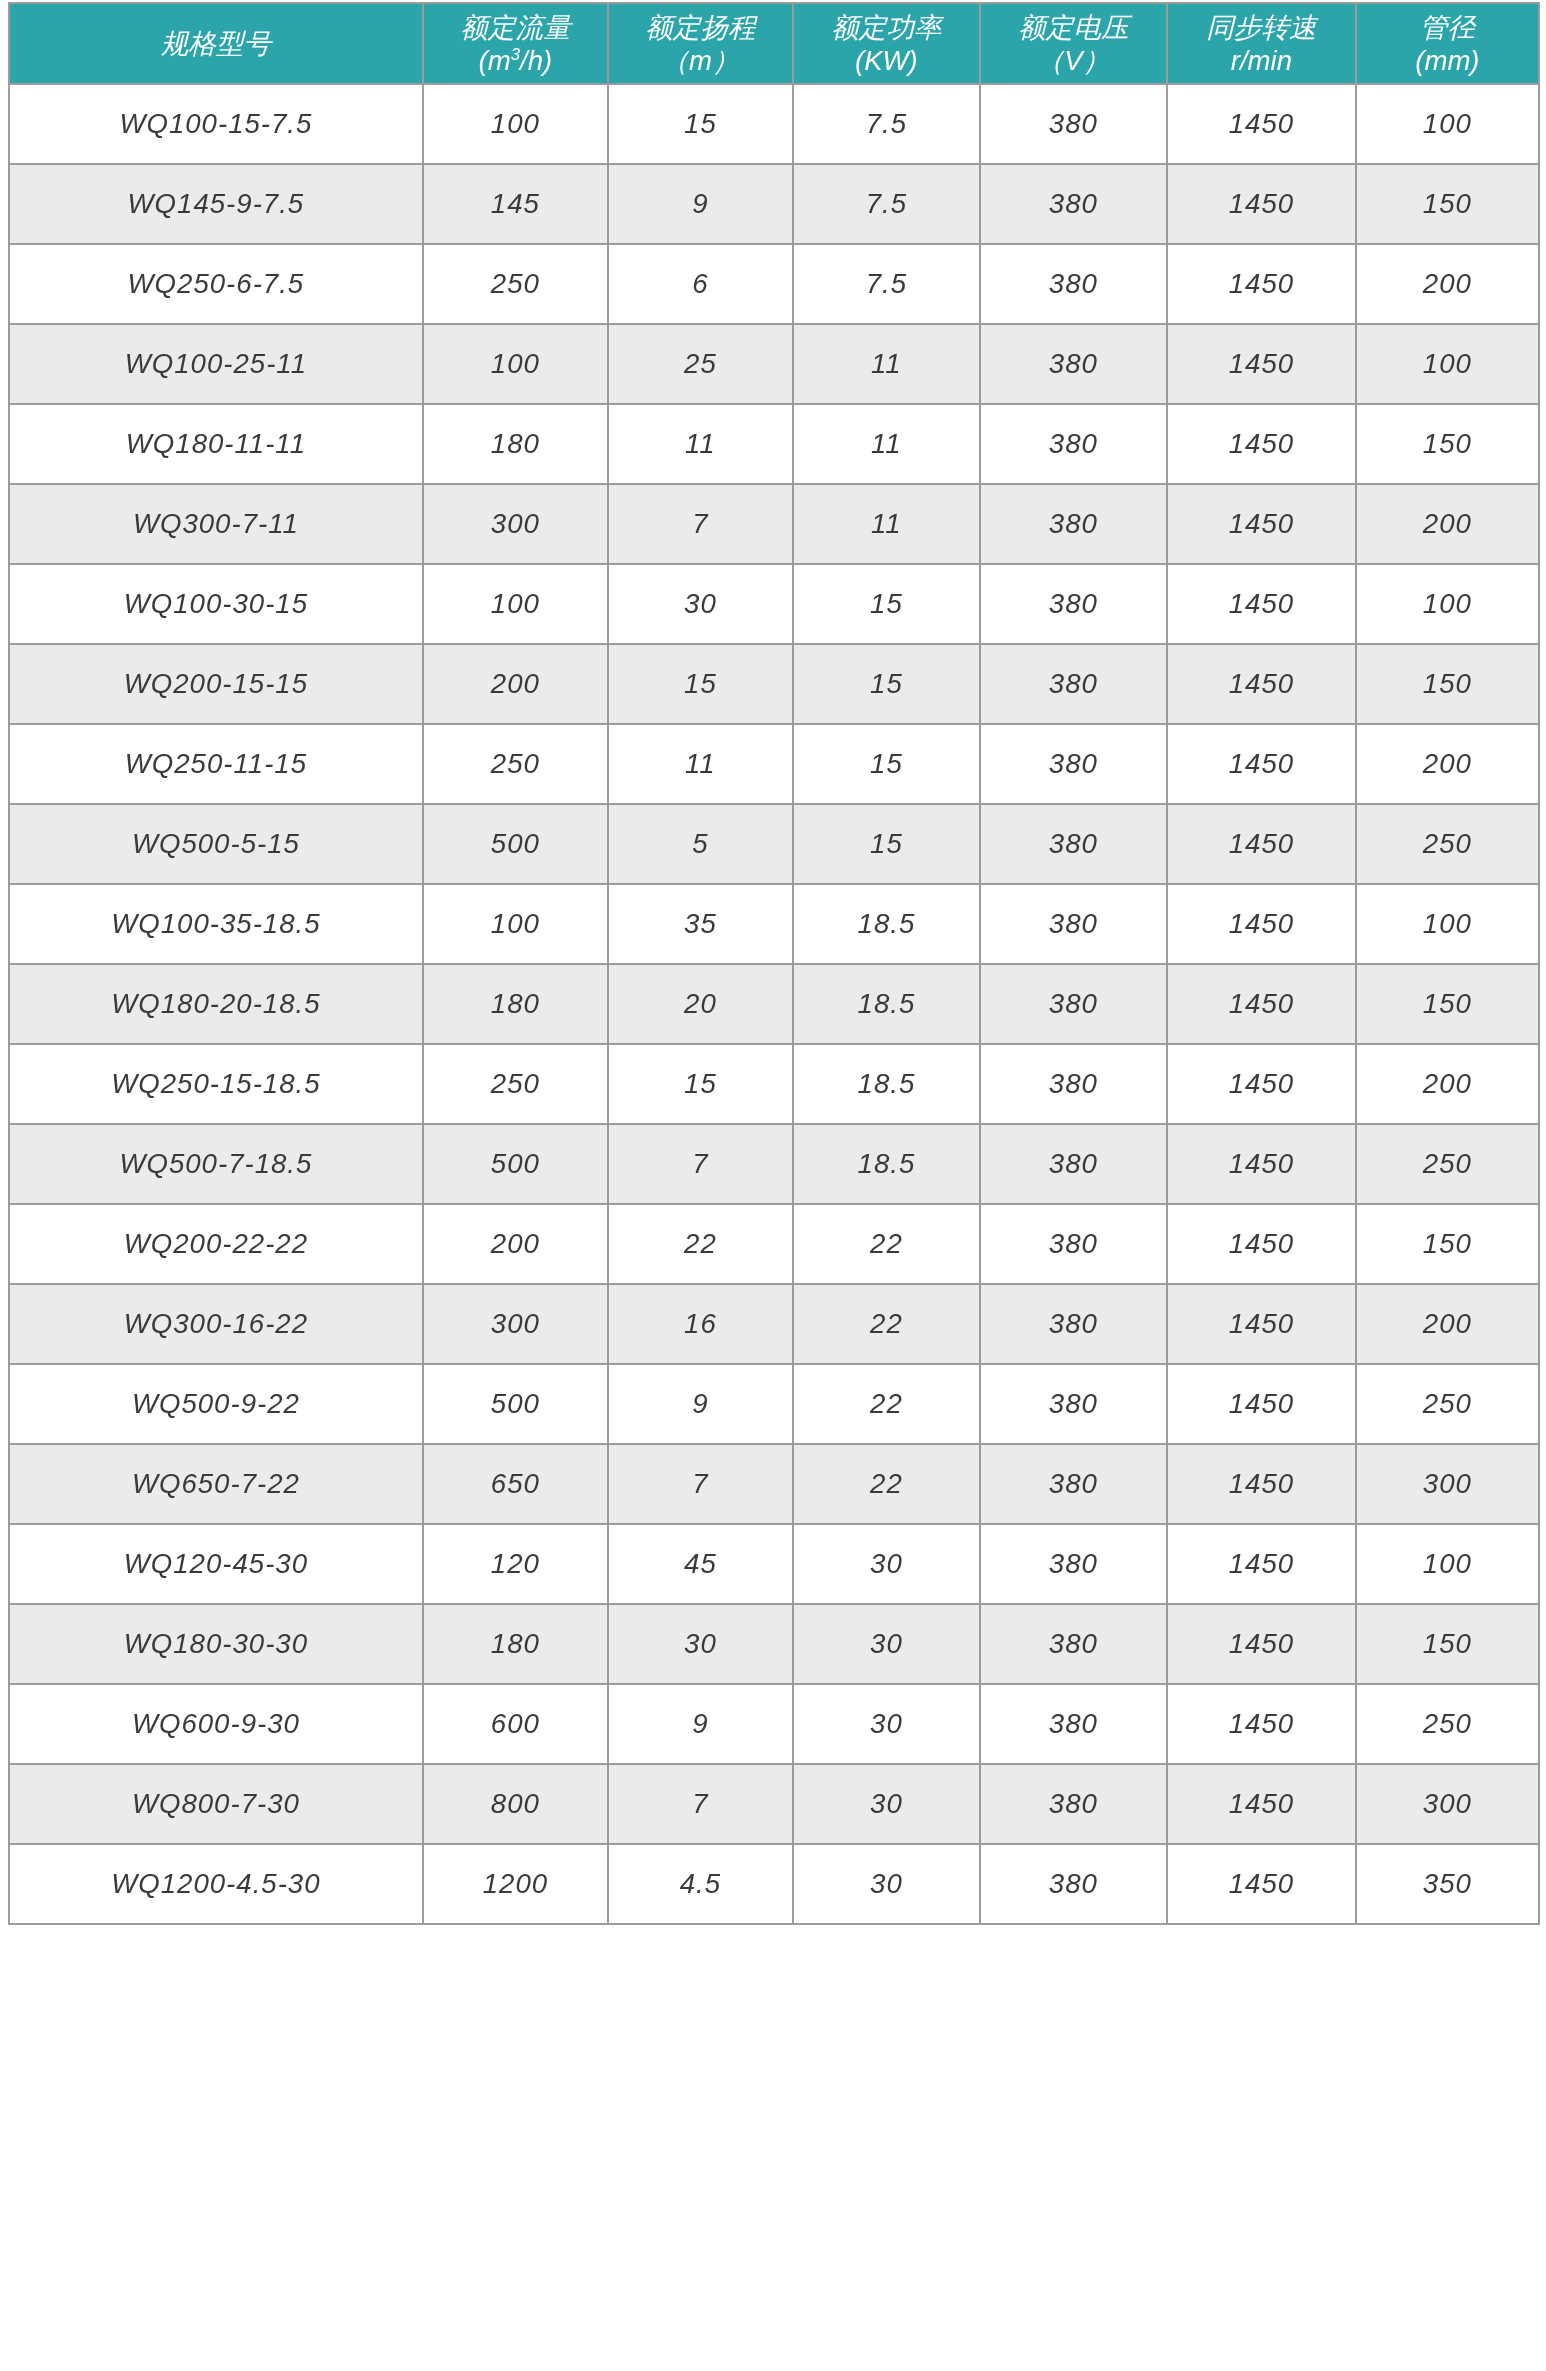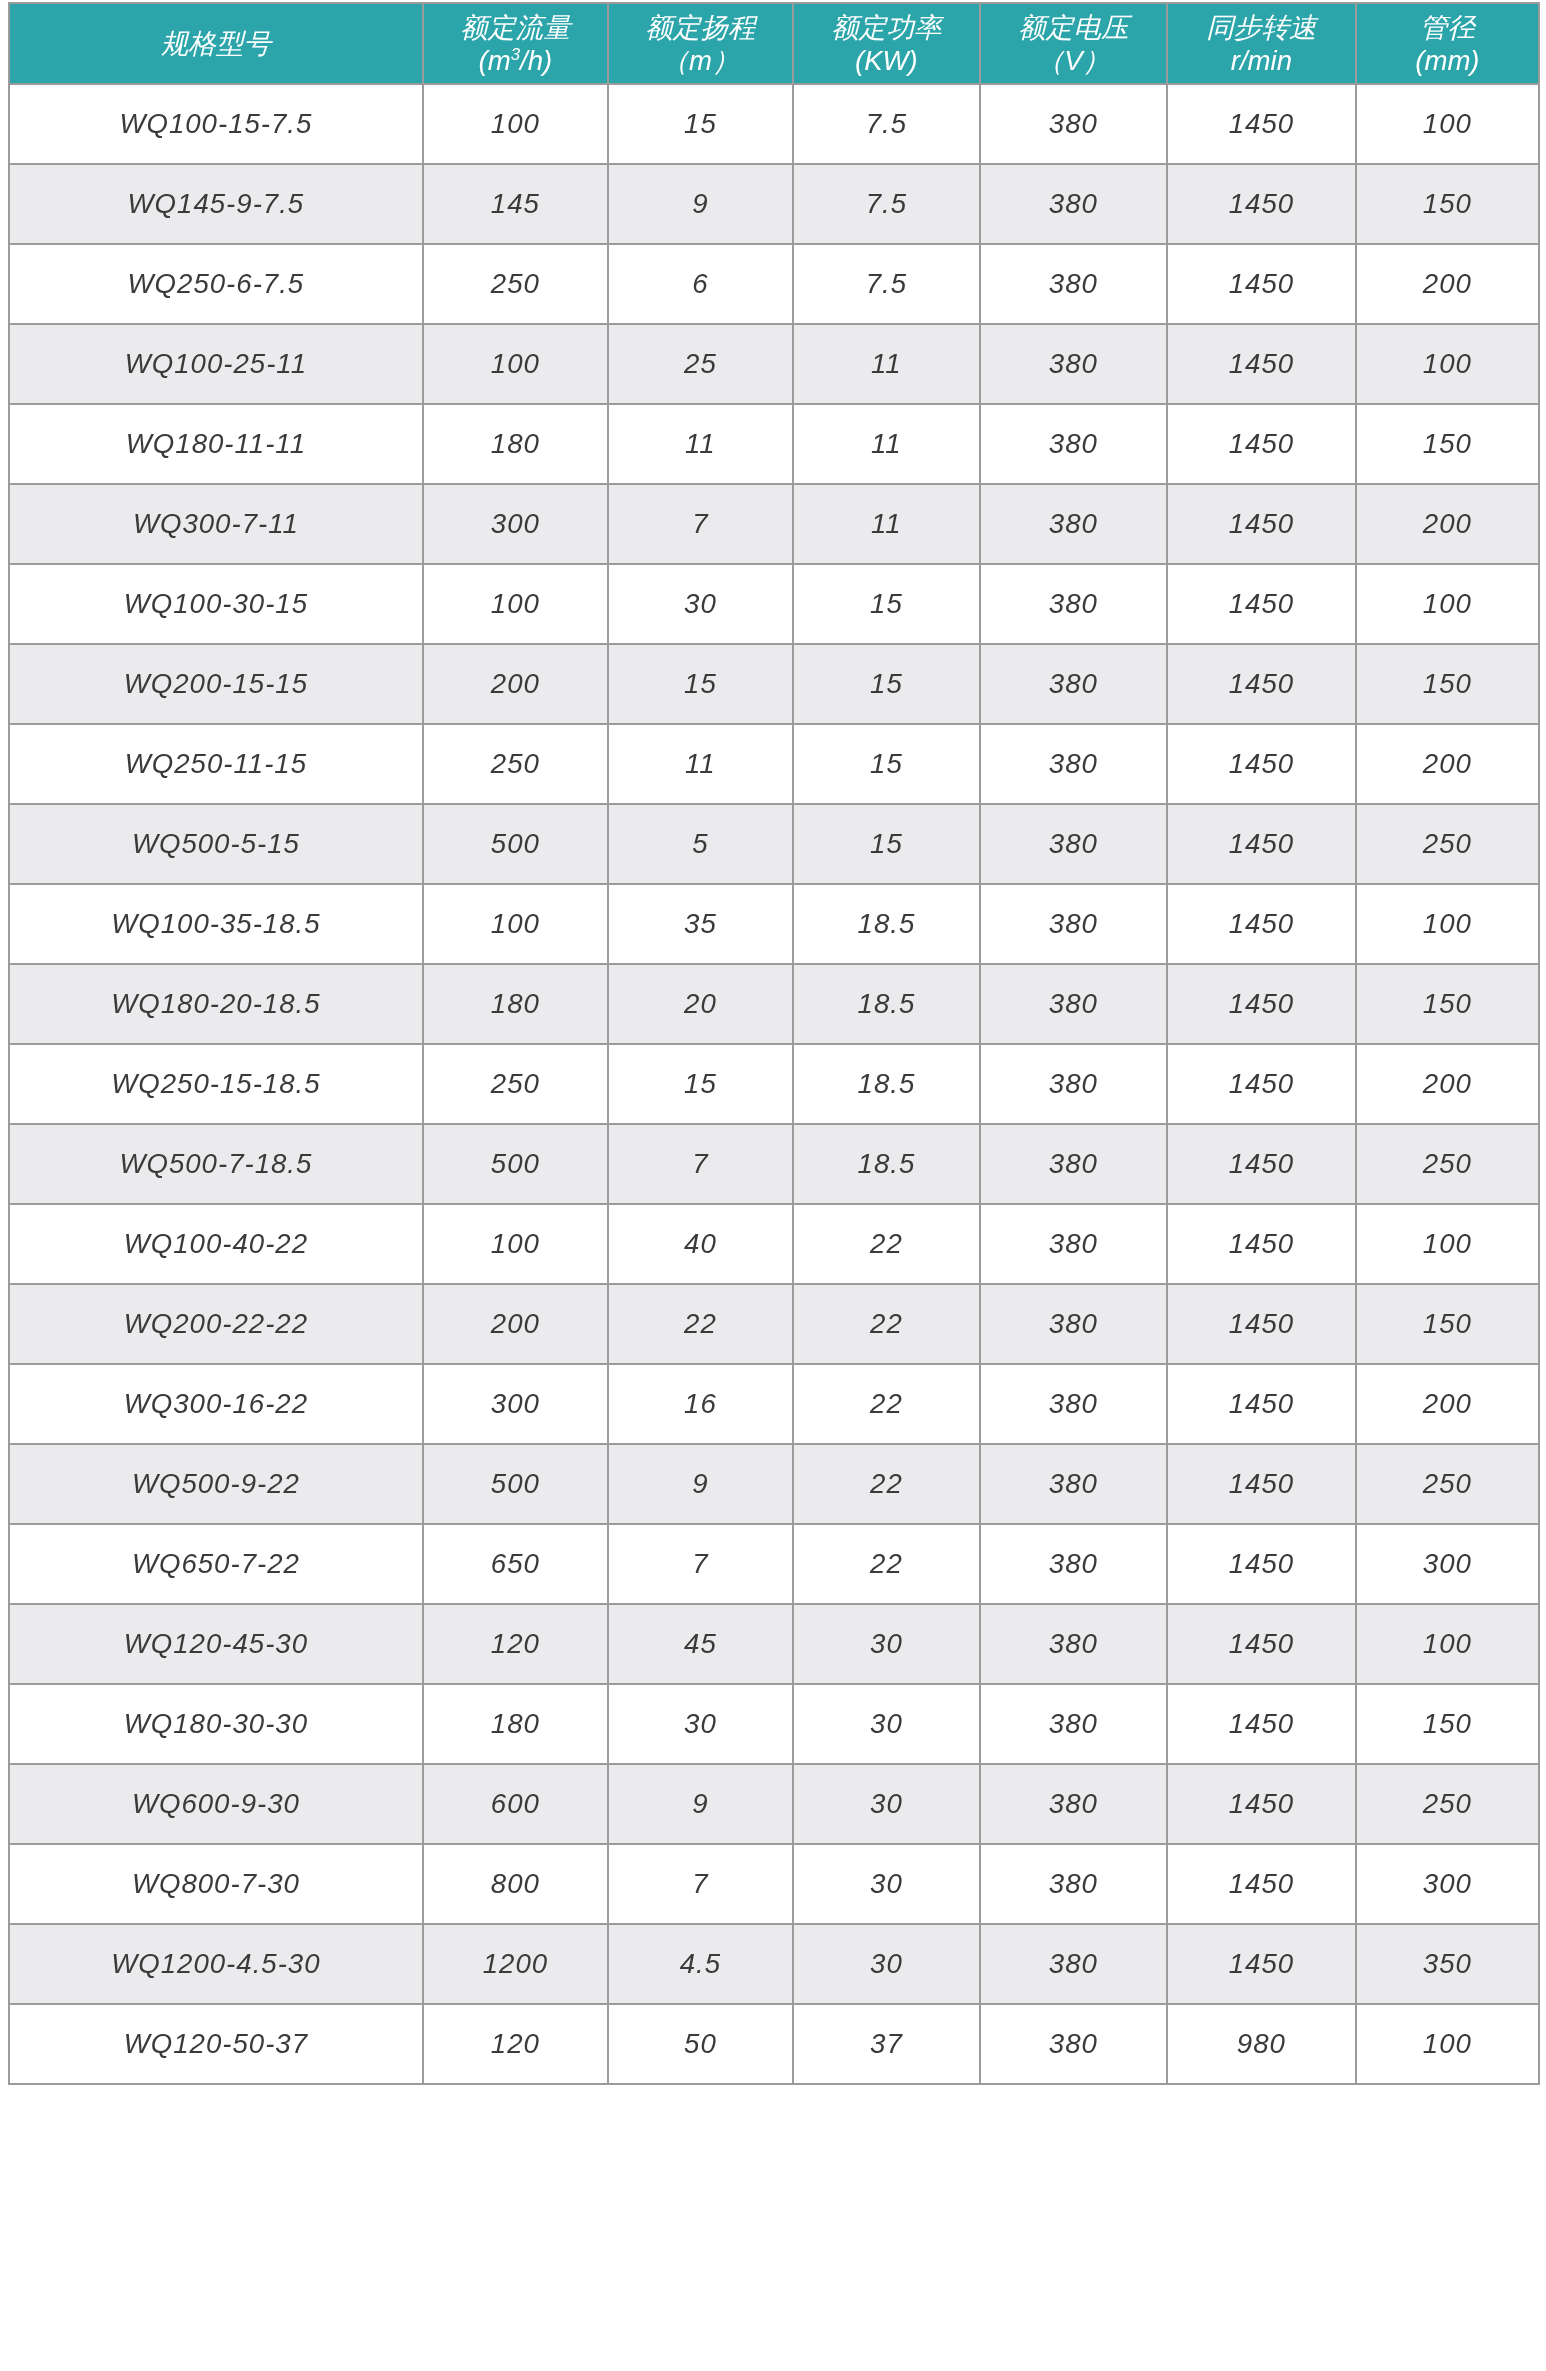--- a/index.html
+++ b/index.html
@@ -226,29 +226,20 @@
         <tr>
           <td>WQ500-7-18.5</td>
           <td>500</td>
           <td>7</td>
           <td>18.5</td>
           <td>380</td>
           <td>1450</td>
           <td>250</td>
         </tr>
         <tr>
-          <td>WQ100-40-22</td>
-          <td>100</td>
-          <td>40</td>
-          <td>22</td>
-          <td>380</td>
-          <td>1450</td>
-          <td>100</td>
-        </tr>
-        <tr>
           <td>WQ200-22-22</td>
           <td>200</td>
           <td>22</td>
           <td>22</td>
           <td>380</td>
           <td>1450</td>
           <td>150</td>
         </tr>
         <tr>
           <td>WQ300-16-22</td>
@@ -314,26 +305,17 @@
           <td>300</td>
         </tr>
         <tr>
           <td>WQ1200-4.5-30</td>
           <td>1200</td>
           <td>4.5</td>
           <td>30</td>
           <td>380</td>
           <td>1450</td>
           <td>350</td>
-        </tr>
-        <tr>
-          <td>WQ120-50-37</td>
-          <td>120</td>
-          <td>50</td>
-          <td>37</td>
-          <td>380</td>
-          <td>980</td>
-          <td>100</td>
         </tr>
       </tbody>
   </table>
 </div>
 
 
 </body></html>

